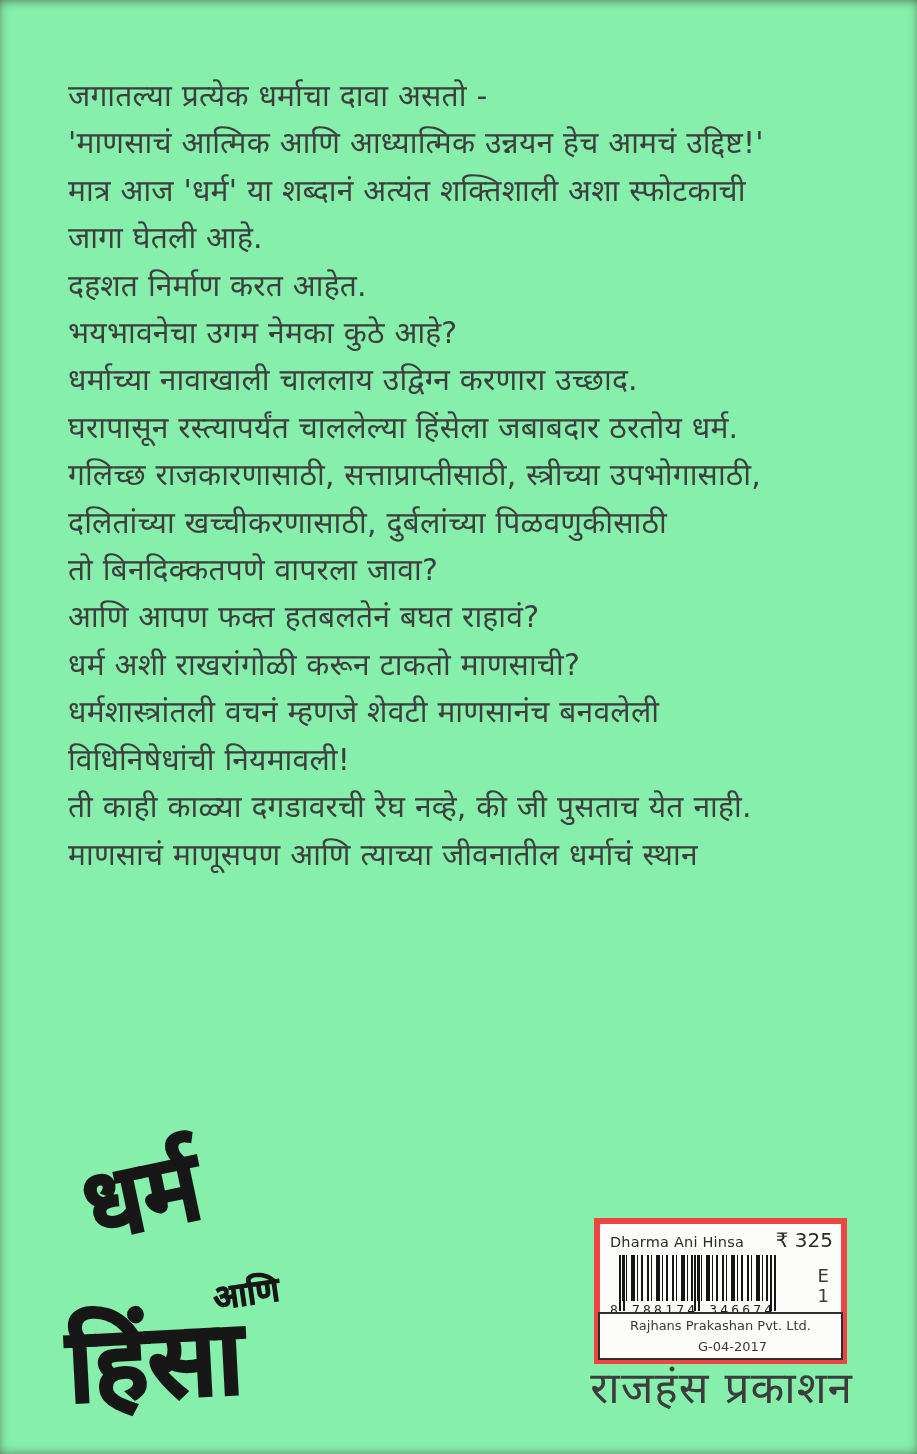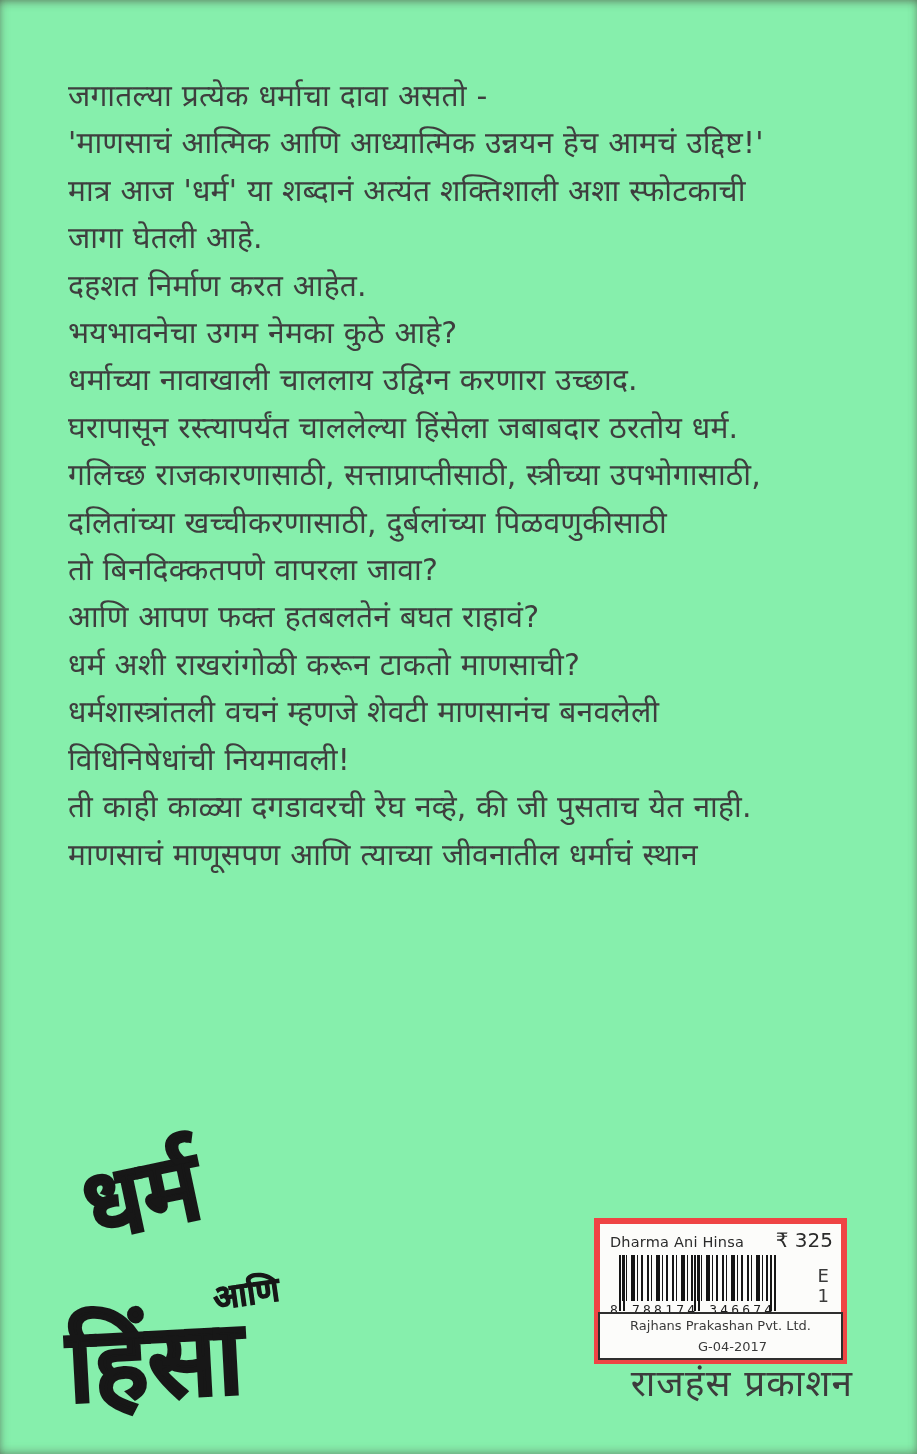--- a/index.html
+++ b/index.html
@@ -103,21 +103,21 @@
     border: 2px solid #2e2e2e;
     background: #fcfcfa;
     text-align: center; color: #3a3a3a;
   }
   .pb-publisher { font-size: 13px; line-height: 22px; margin-top: 1px; }
   .pb-code { font-size: 13px; line-height: 20px; padding-left: 24px; }
   
   .publisher-dev {
     position: absolute;
     right: 64px; top: 1356px;
-    font-size: 37px;
+    font-size: 44px;
     color: #3c3c3c;
     letter-spacing: 1px;
     white-space: nowrap;
   }
 </style>
 </head>
 <body>
 
 <div class="page">
 

